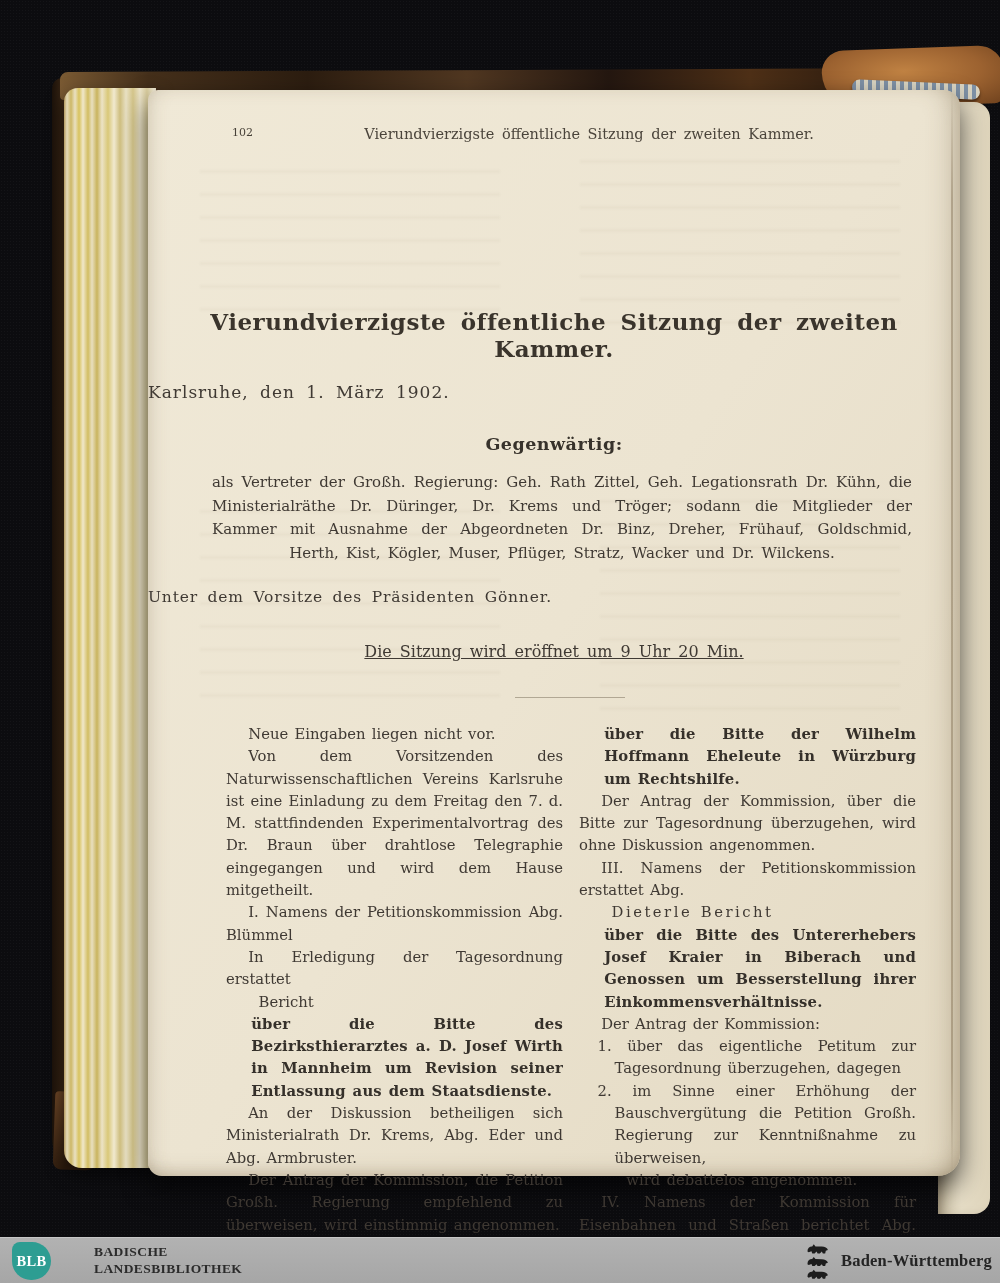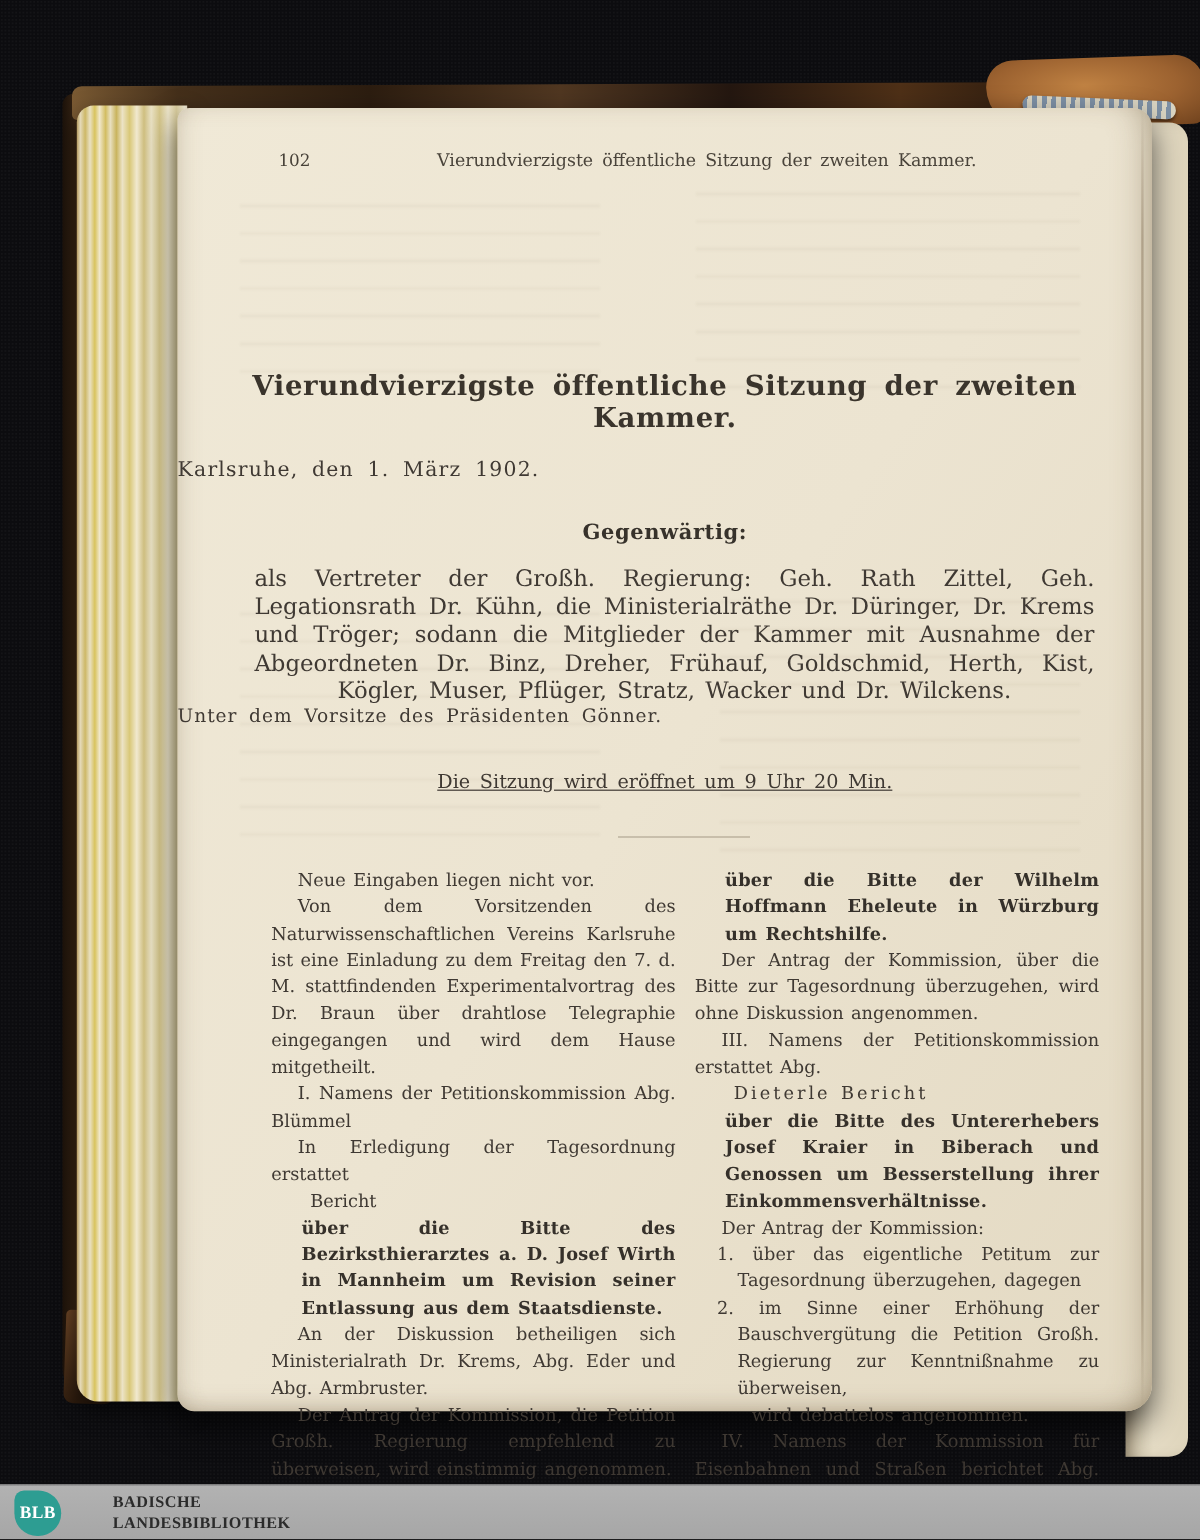--- a/index.html
+++ b/index.html
@@ -41,30 +41,30 @@
                inset -20px 0 30px -18px rgba(95,75,45,.45),
                inset 14px 0 24px -18px rgba(95,75,45,.30),
                inset 0 -14px 22px -16px rgba(95,75,45,.35);}
   .page-main::after{content:"";position:absolute;top:0;right:7px;width:2px;height:100%;
     background:linear-gradient(180deg,rgba(110,90,60,.0),rgba(110,90,60,.35) 10%,rgba(110,90,60,.35) 90%,rgba(110,90,60,0));}
   .ghost{position:absolute;pointer-events:none;filter:blur(1px);opacity:.5;
     background:repeating-linear-gradient(180deg,rgba(128,116,90,.10) 0 3px,transparent 3px 23px);}
 
   
   .page-content{position:absolute;left:148px;top:90px;width:812px;height:1086px;color:#3f3933;}
-  .pg-num{position:absolute;left:84px;top:36px;font-size:14px;color:#474138;}
+  .pg-num{position:absolute;left:84px;top:36px;font-size:11px;color:#474138;}
   .pg-running{position:absolute;left:0;top:36px;width:100%;box-sizing:border-box;padding-left:70px;
     text-align:center;font-size:14.5px;word-spacing:3px;color:#4a443b;}
   .pg-title{position:absolute;left:0;top:218px;width:100%;text-align:center;
     font-size:23px;font-weight:700;word-spacing:6px;letter-spacing:.5px;color:#3a342c;}
   .pg-date{position:absolute;left:0;top:292px;width:100%;
     font-size:17px;word-spacing:5px;letter-spacing:1px;}
   .pg-present-h{position:absolute;left:0;top:344px;width:100%;text-align:center;
     font-size:17.5px;font-weight:700;letter-spacing:.5px;color:#37322b;}
-  .pg-present{position:absolute;left:64px;top:381px;width:700px;font-size:19px;line-height:23.5px;
+  .pg-present{position:absolute;left:64px;top:381px;width:700px;font-size:15px;line-height:23.5px;
     text-align:justify;text-align-last:center;word-spacing:2.5px;}
   .pg-chair{position:absolute;left:0;top:498px;width:100%;text-align:left;
     font-size:15.5px;word-spacing:4px;letter-spacing:.8px;}
   .pg-open{position:absolute;left:0;top:552px;width:100%;text-align:center;
     font-size:16px;word-spacing:3px;text-decoration:underline;}
   .divider{position:absolute;left:367px;top:607px;width:110px;height:1px;
     background:rgba(90,78,58,.40);}
   .columns{position:absolute;left:78px;top:633px;width:690px;display:flex;gap:16px;}
   .col{flex:1;font-size:14.8px;line-height:22.3px;text-align:justify;word-spacing:1.5px;}
   .col p{margin:0;}
@@ -149,15 +149,25 @@
   </div>
 
   <div class="footer-bar">
     <div class="blb-logo">
       <span>BLB</span>
     </div>
     <div class="lib-name">
       <div>BADISCHE</div>
       <div>LANDESBIBLIOTHEK</div>
     </div>
+    <div class="bw-group">
+      <svg class="coat" viewBox="0 0 24 36" aria-hidden="true">
+        <g fill="#1d1d1d">
+          <path d="M2 9 C2 5.5 4.2 4 6.5 4.2 L8 2.2 L9.6 4.2 L15.5 4.3 C18.6 4.3 20.8 5.6 21.4 7.6 L19.4 8.4 L18.8 10.8 L16.6 10.8 L15.6 9 L13.8 10.8 L11.6 10.8 L10.6 9 L8.8 10.8 L6.6 10.8 L5.8 8.8 L3.2 9.8 Z"></path>
+          <path d="M2 21 C2 17.5 4.2 16 6.5 16.2 L8 14.2 L9.6 16.2 L15.5 16.3 C18.6 16.3 20.8 17.6 21.4 19.6 L19.4 20.4 L18.8 22.8 L16.6 22.8 L15.6 21 L13.8 22.8 L11.6 22.8 L10.6 21 L8.8 22.8 L6.6 22.8 L5.8 20.8 L3.2 21.8 Z"></path>
+          <path d="M2 33 C2 29.5 4.2 28 6.5 28.2 L8 26.2 L9.6 28.2 L15.5 28.3 C18.6 28.3 20.8 29.6 21.4 31.6 L19.4 32.4 L18.8 34.8 L16.6 34.8 L15.6 33 L13.8 34.8 L11.6 34.8 L10.6 33 L8.8 34.8 L6.6 34.8 L5.8 32.8 L3.2 33.8 Z"></path>
+        </g>
+      </svg>
+      <span class="bw-label">Baden-Württemberg</span>
+    </div>
   </div>
 
 </div>
 
 </body></html>

